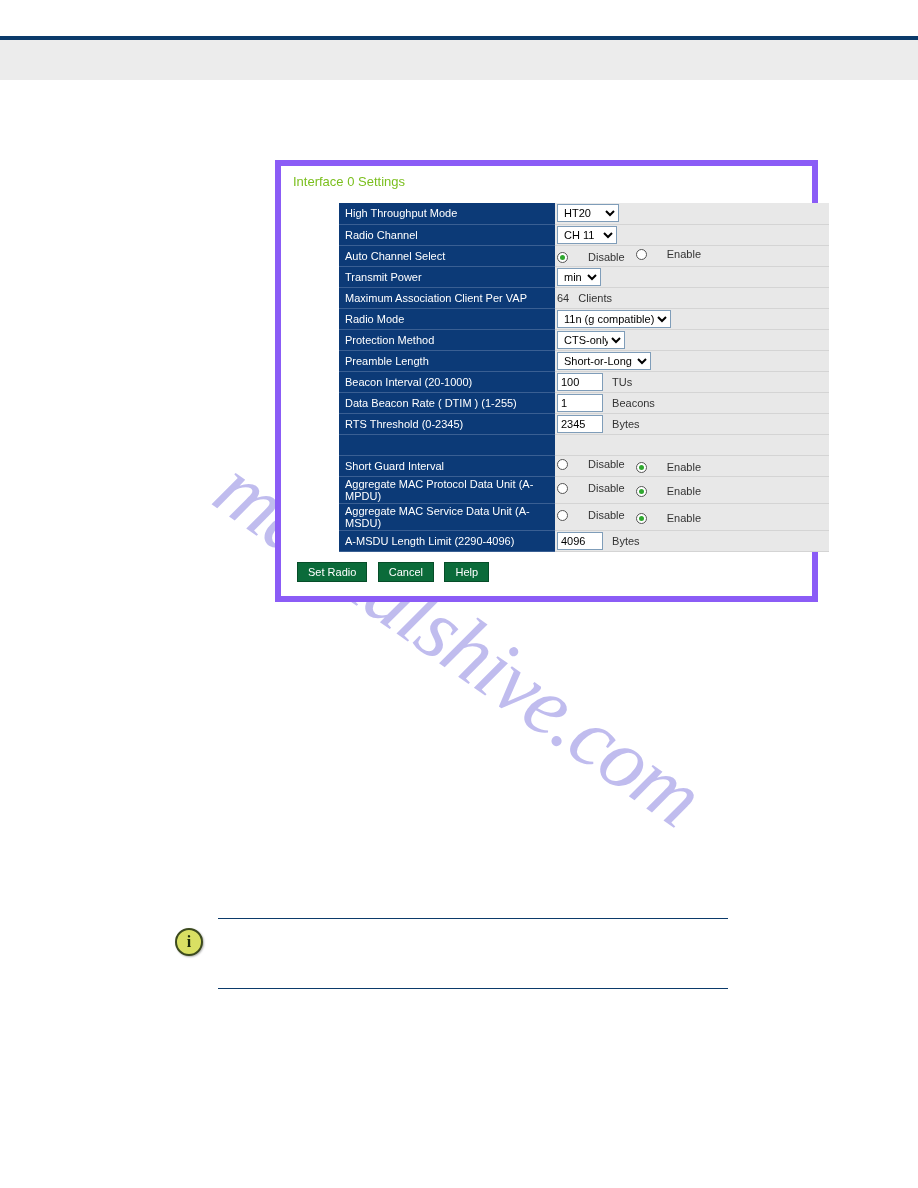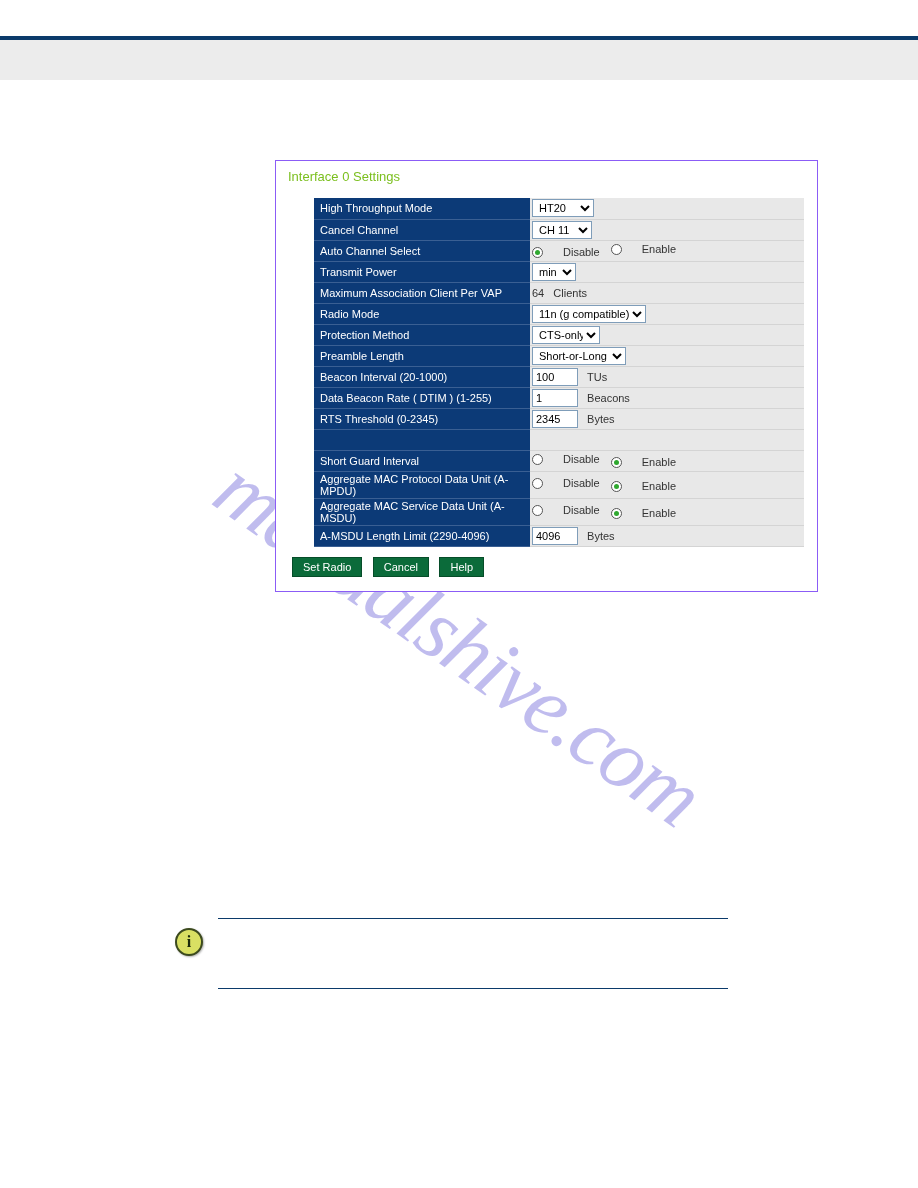--- a/index.html
+++ b/index.html
@@ -25,34 +25,34 @@
     left: 0;
     right: 0;
     height: 40px;
     background: #ececec;
   }
   .panel {
     position: absolute;
     left: 275px;
     top: 160px;
     width: 543px;
-    border: 1px solid #8b5cf6;
+    border: 6px solid #8b5cf6;
     background: #fff;
     padding: 8px 10px 14px 10px;
   }
   .panel-title {
     color: #7bbf1e;
     font-size: 13px;
     font-weight: normal;
     margin-bottom: 14px;
     margin-left: 2px;
   }
   .grid {
     width: 490px;
-    margin-left: 28px;
+    margin-left: 48px;
     border-collapse: collapse;
     font-size: 11px;
   }
   .grid tr { height: 21px; }
   .grid tr.tall { height: 27px; }
   .lcol {
     width: 216px;
     background: #0c3a77;
     color: #fff;
     padding-left: 6px;
@@ -182,21 +182,21 @@
     <tbody>
         <tr>
       <td class="lcol">High Throughput Mode</td>
       <td class="rcol">
         <select class="sel" style="width:62px">
           <option>HT20</option>
         </select>
       </td>
     </tr>
     <tr>
-      <td class="lcol">Cancel Channel</td>
+      <td class="lcol">Radio Channel</td>
       <td class="rcol">
         <select class="sel" style="width:60px">
           <option>CH 11</option>
         </select>
       </td>
     </tr>
     <tr>
       <td class="lcol">Auto Channel Select</td>
       <td class="rcol">
         <span class="radio-wrap">

